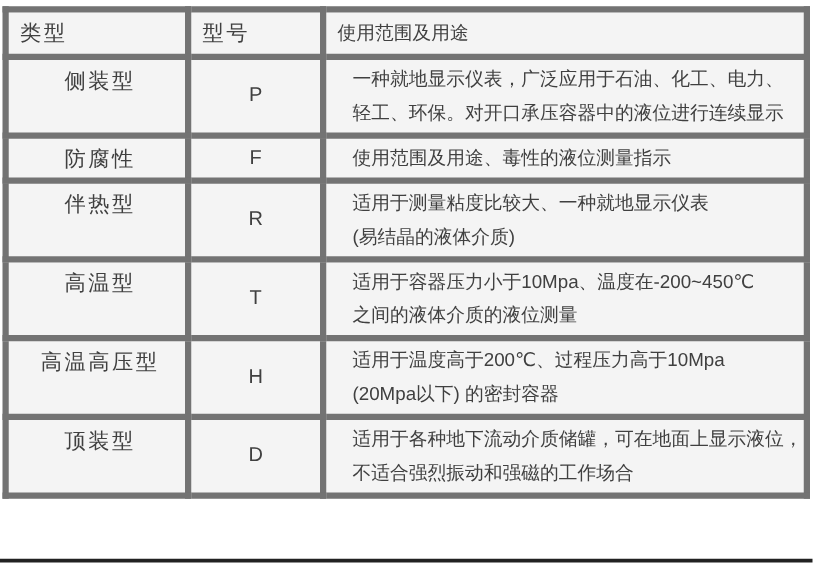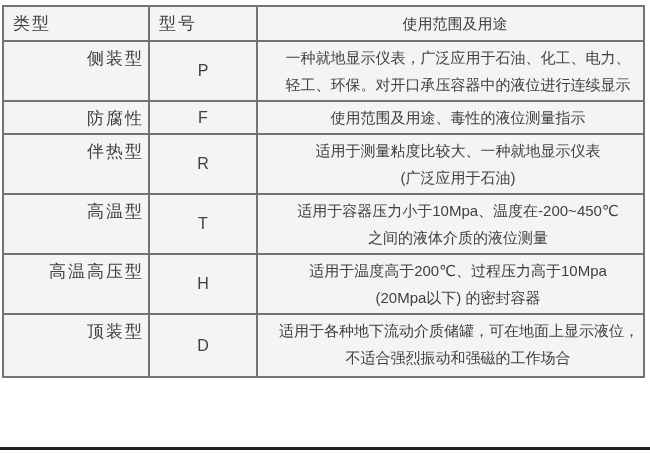--- a/index.html
+++ b/index.html
@@ -17,45 +17,45 @@
   }
   .spec-table {
     position: absolute;
     top: 5px;
     left: 2px;
     width: 641px;
     border-collapse: collapse;
     table-layout: fixed;
   }
   .spec-table td, .spec-table th {
-    border: 2px solid #737373;
+    border: 5px solid #737373;
     background: #f4f4f4;
     font-weight: normal;
     overflow: hidden;
   }
   .col-type  { width: 146px; }
   .col-model { width: 108px; }
   .col-desc  { width: 387px; }
   .type-cell {
     vertical-align: top;
-    text-align: right;
+    text-align: center;
     padding: 5px 4px 2px 9px;
     font-size: 17px;
     letter-spacing: 2px;
     line-height: 24px;
   }
   .model-cell {
     vertical-align: middle;
     text-align: center;
     font-size: 16px;
     padding: 0;
   }
   .desc-cell {
     vertical-align: top;
-    text-align: center;
+    text-align: left;
     padding: 2px 6px 2px 9px;
     font-size: 15px;
     line-height: 27px;
   }
   .desc-line { white-space: nowrap; margin-left: 12px; }
   .header-row th {
     height: 33px;
   }
   .header-row .type-cell, .header-row .model-cell {
     vertical-align: middle;
@@ -109,21 +109,21 @@
     <td class="desc-cell">
       <div class="desc-line">使用范围及用途、毒性的液位测量指示</div>
     </td>
   </tr>
 
   <tr style="height:54px">
     <td class="type-cell">伴热型</td>
     <td class="model-cell">R</td>
     <td class="desc-cell">
       <div class="desc-line">适用于测量粘度比较大、一种就地显示仪表</div>
-      <div class="desc-line">(广泛应用于石油)</div>
+      <div class="desc-line">(易结晶的液体介质)</div>
     </td>
   </tr>
 
   <tr style="height:56px">
     <td class="type-cell">高温型</td>
     <td class="model-cell">T</td>
     <td class="desc-cell">
       <div class="desc-line">适用于容器压力小于10Mpa、温度在-200~450℃</div>
       <div class="desc-line">之间的液体介质的液位测量</div>
     </td>

